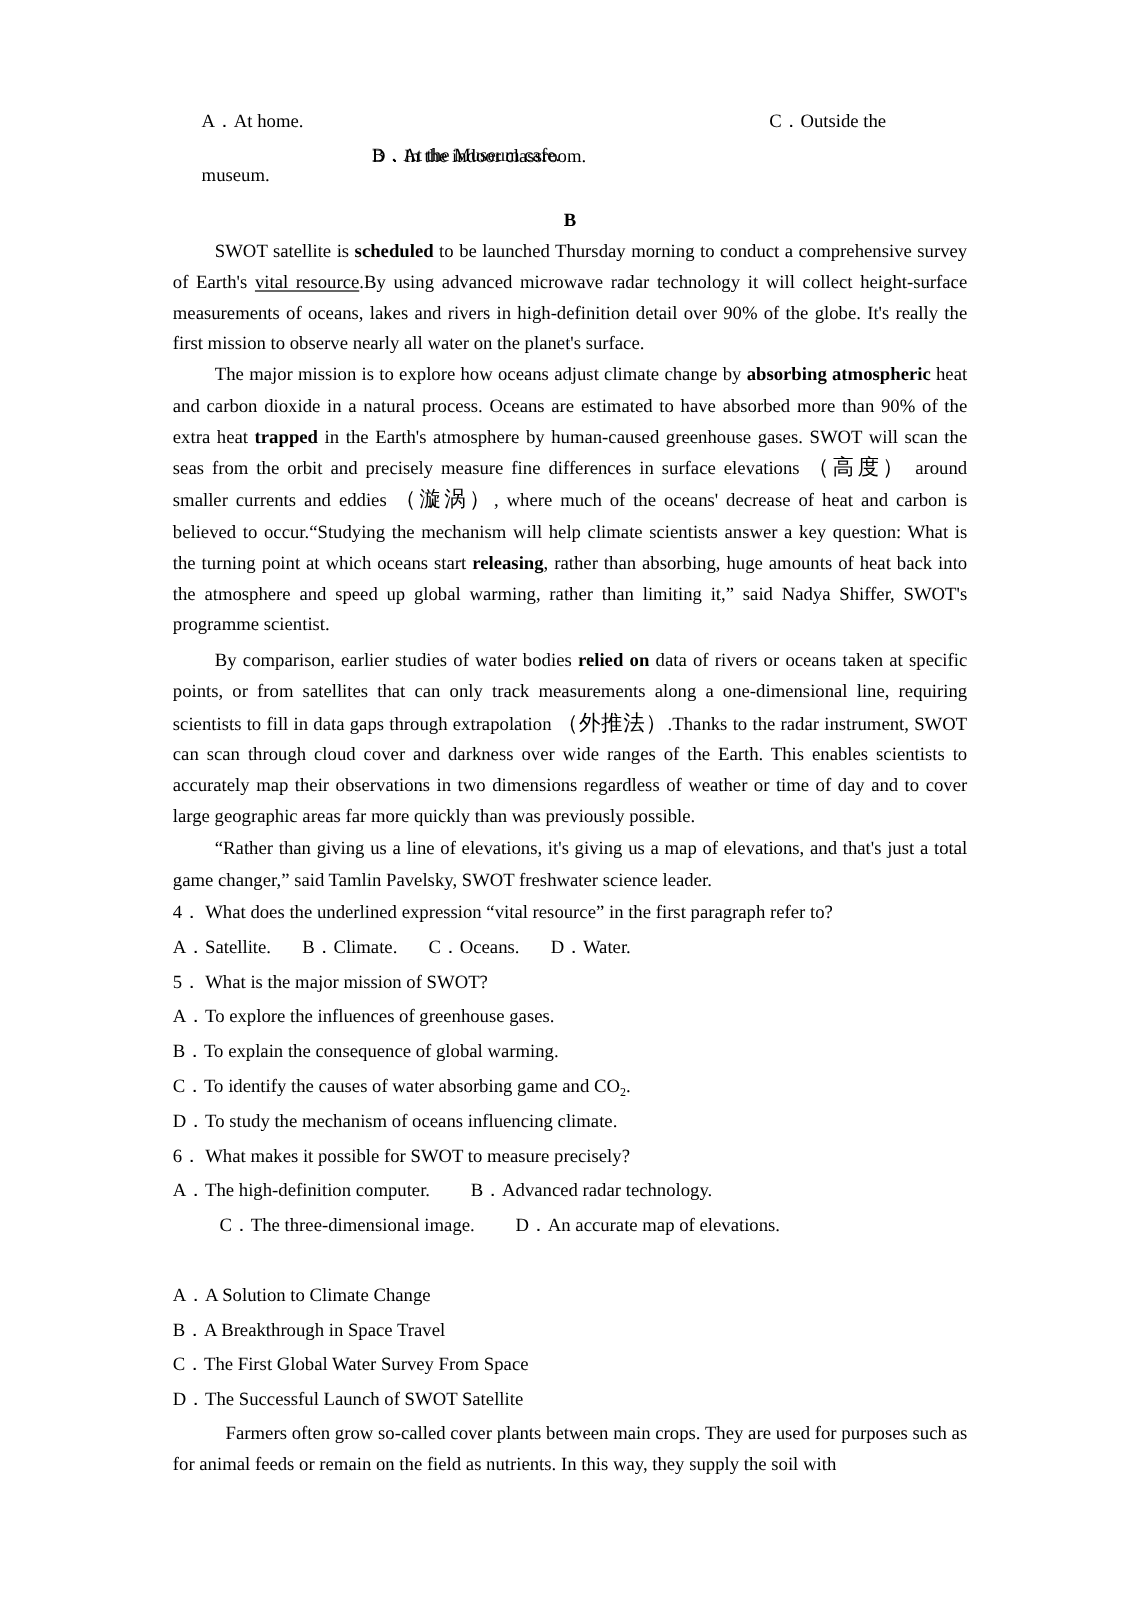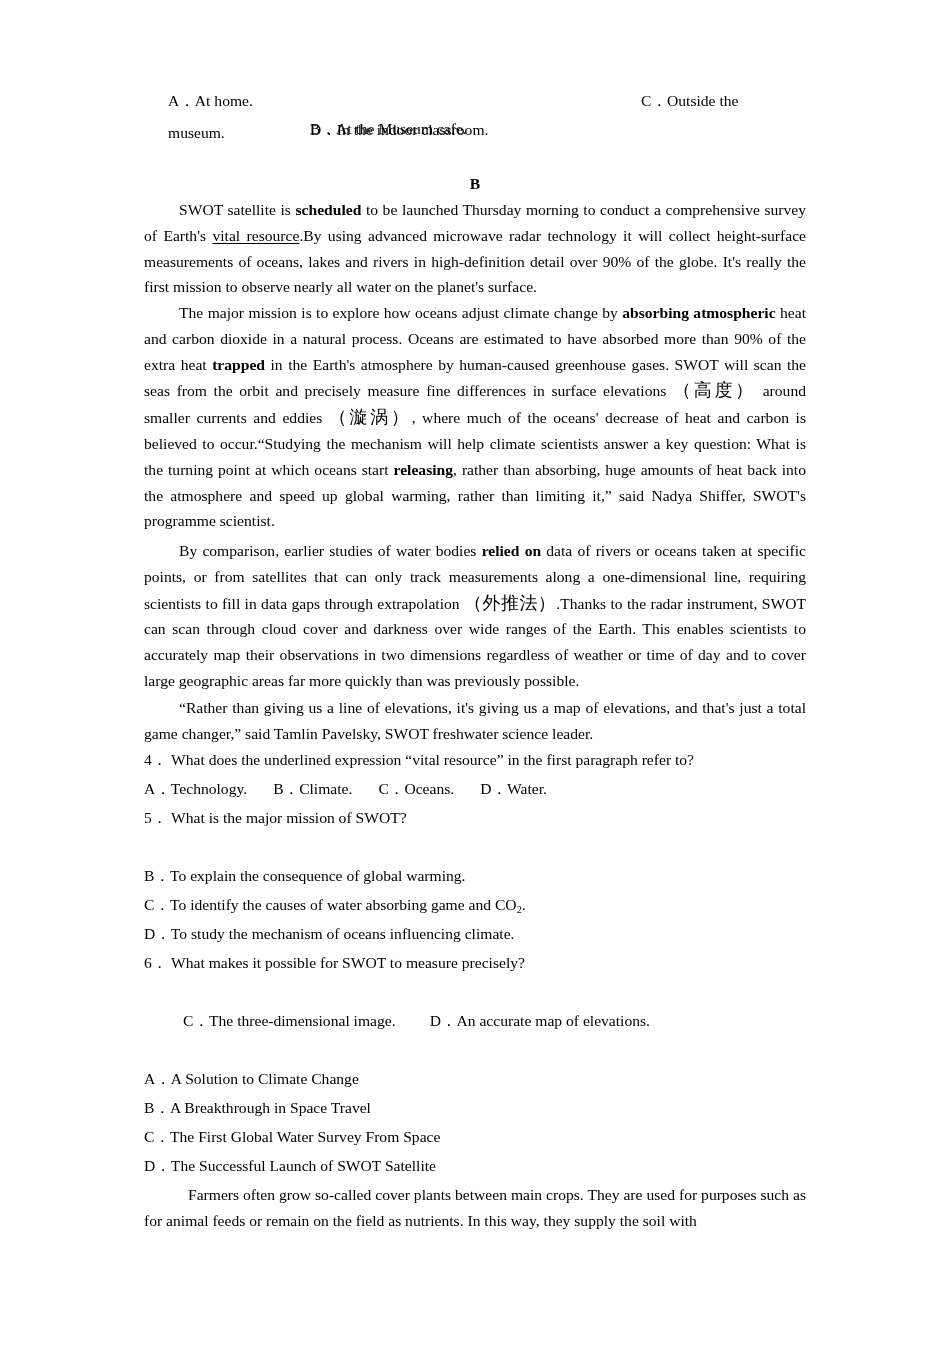--- a/index.html
+++ b/index.html
@@ -26,21 +26,21 @@
     .cjk { font-family: "DejaVu Sans", sans-serif; font-size: 18px; }
   </style>
 </head>
 <body>
 
 <div class="page">
 
   <div class="abs" style="left:168px; top:91px;">A．At home.</div>
   <div class="abs" style="left:310px; top:91px;margin-top:28px;">B．At the Museum cafe.</div>
   <div class="abs" style="left:641px; top:91px;">C．Outside the</div>
-  <div class="abs" style="left:168px; top:124px;">museum.</div>
+  <div class="abs" style="left:168px; top:138px;">museum.</div>
   <div class="abs" style="left:310px; top:120px;">D．In the indoor classroom.</div>
 
   <div class="section-title">B</div>
 
   <div class="para" style="top:197px;">
     <span class="indent"></span><span>SWOT satellite is </span><b>scheduled</b><span> to be launched Thursday morning to conduct a comprehensive survey of Earth's </span><u>vital resource</u><span>.By using advanced microwave radar technology it will collect height-surface measurements of oceans, lakes and rivers in high-definition detail over 90% of the globe. It's really the first mission to observe nearly all water on the planet's surface.</span>
   </div>
 
   <div class="para" style="top:300px;">
     <span class="indent"></span><span>The major mission is to explore how oceans adjust climate change by </span><b>absorbing atmospheric</b><span> heat and carbon dioxide in a natural process. Oceans are estimated to have absorbed more than 90% of the extra heat </span><b>trapped</b><span> in the Earth's atmosphere by human-caused greenhouse gases. SWOT will scan the seas from the orbit and precisely measure fine differences in surface elevations </span><span class="cjk">（高度）</span><span> around smaller currents and eddies </span><span class="cjk">（漩涡）</span><span>, where much of the oceans' decrease of heat and carbon is believed to occur.“Studying the mechanism will help climate scientists answer a key question: What is the turning point at which oceans start </span><b>releasing</b><span>, rather than absorbing, huge amounts of heat back into the atmosphere and speed up global warming, rather than limiting it,” said Nadya Shiffer, SWOT's programme scientist.</span>
@@ -49,29 +49,33 @@
   <div class="para" style="top:538px;">
     <span class="indent"></span><span>By comparison, earlier studies of water bodies </span><b>relied on</b><span> data of rivers or oceans taken at specific points, or from satellites that can only track measurements along a one-dimensional line, requiring scientists to fill in data gaps through extrapolation </span><span class="cjk">（外推法）</span><span>.Thanks to the radar instrument, SWOT can scan through cloud cover and darkness over wide ranges of the Earth. This enables scientists to accurately map their observations in two dimensions regardless of weather or time of day and to cover large geographic areas far more quickly than was previously possible.</span>
   </div>
 
   <div class="para" style="top:695px;">
     <span class="indent"></span><span>“Rather than giving us a line of elevations, it's giving us a map of elevations, and that's just a total game changer,” said Tamlin Pavelsky, SWOT freshwater science leader.</span>
   </div>
 
   <div class="q-line" style="top:750px;">4．  What does the underlined expression “vital resource” in the first paragraph refer to?</div>
   <div class="q-line" style="top:779px;">
-    <span>A．Technology.</span><span style="display:inline-block;width:26px"></span><span>B．Climate.</span><span style="display:inline-block;width:26px"></span><span>C．Oceans.</span><span style="display:inline-block;width:26px"></span><span>D．Water.</span>
+    <span>A．Satellite.</span><span style="display:inline-block;width:26px"></span><span>B．Climate.</span><span style="display:inline-block;width:26px"></span><span>C．Oceans.</span><span style="display:inline-block;width:26px"></span><span>D．Water.</span>
   </div>
 
   <div class="q-line" style="top:808px;">5．  What is the major mission of SWOT?</div>
+  <div class="q-line" style="top:837px;">A．To explore the influences of greenhouse gases.</div>
   <div class="q-line" style="top:866px;">B．To explain the consequence of global warming.</div>
   <div class="q-line" style="top:895px;"><span>C．To identify the causes of water absorbing game and CO</span><sub>2</sub><span>.</span></div>
   <div class="q-line" style="top:924px;">D．To study the mechanism of oceans influencing climate.</div>
 
   <div class="q-line" style="top:953px;">6．  What makes it possible for SWOT to measure precisely?</div>
+  <div class="q-line" style="top:982px;">
+    <span>A．The high-definition computer.</span><span style="display:inline-block;width:34px"></span><span>B．Advanced radar technology.</span>
+  </div>
   <div class="q-line" style="top:1011px;margin-left:39px;">
     <span>C．The three-dimensional image.</span><span style="display:inline-block;width:34px"></span><span>D．An accurate map of elevations.</span>
   </div>
 
   <div class="q-line" style="top:1069px;">A．A Solution to Climate Change</div>
   <div class="q-line" style="top:1098px;">B．A Breakthrough in Space Travel</div>
   <div class="q-line" style="top:1127px;">C．The First Global Water Survey From Space</div>
   <div class="q-line" style="top:1156px;">D．The Successful Launch of SWOT Satellite</div>
 
   <div class="para" style="top:1182px;">

